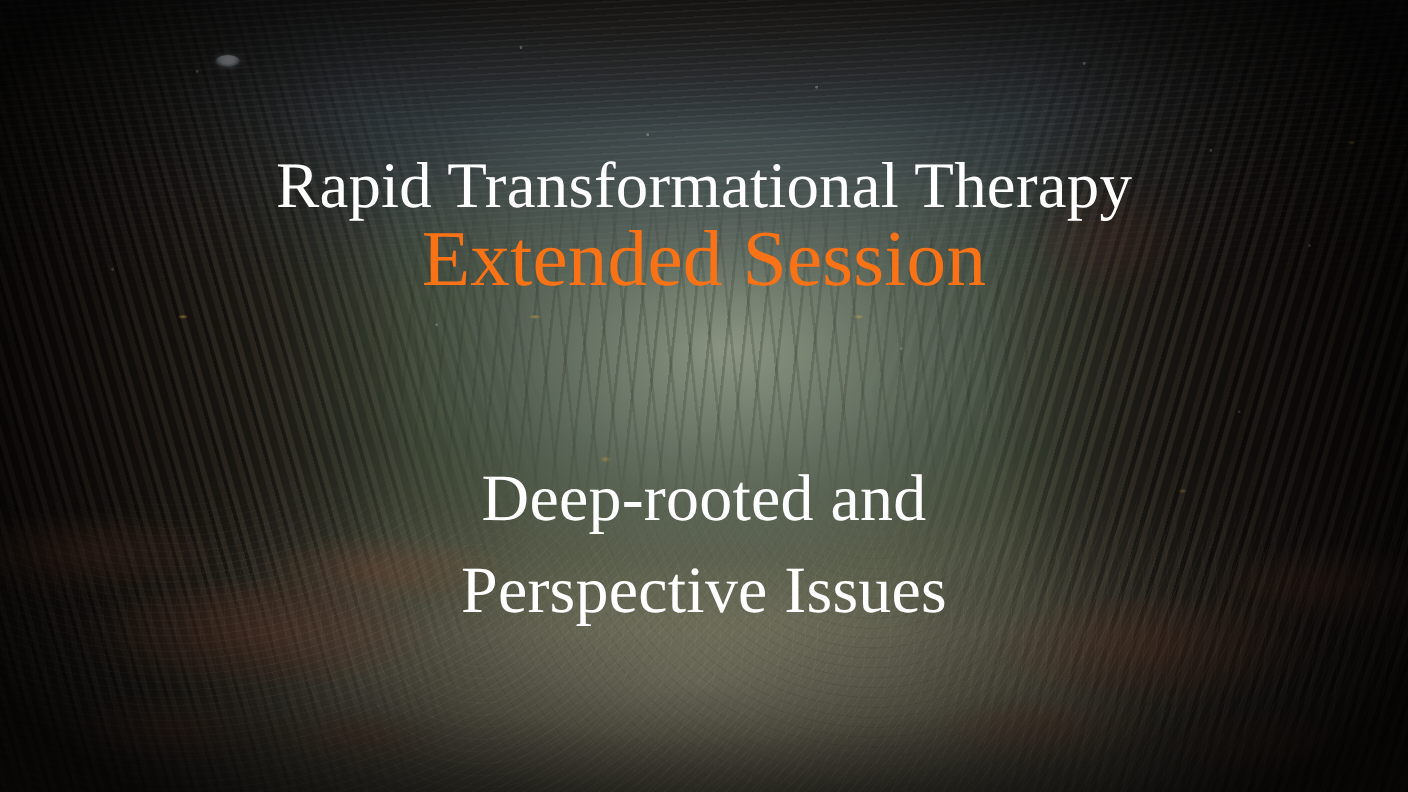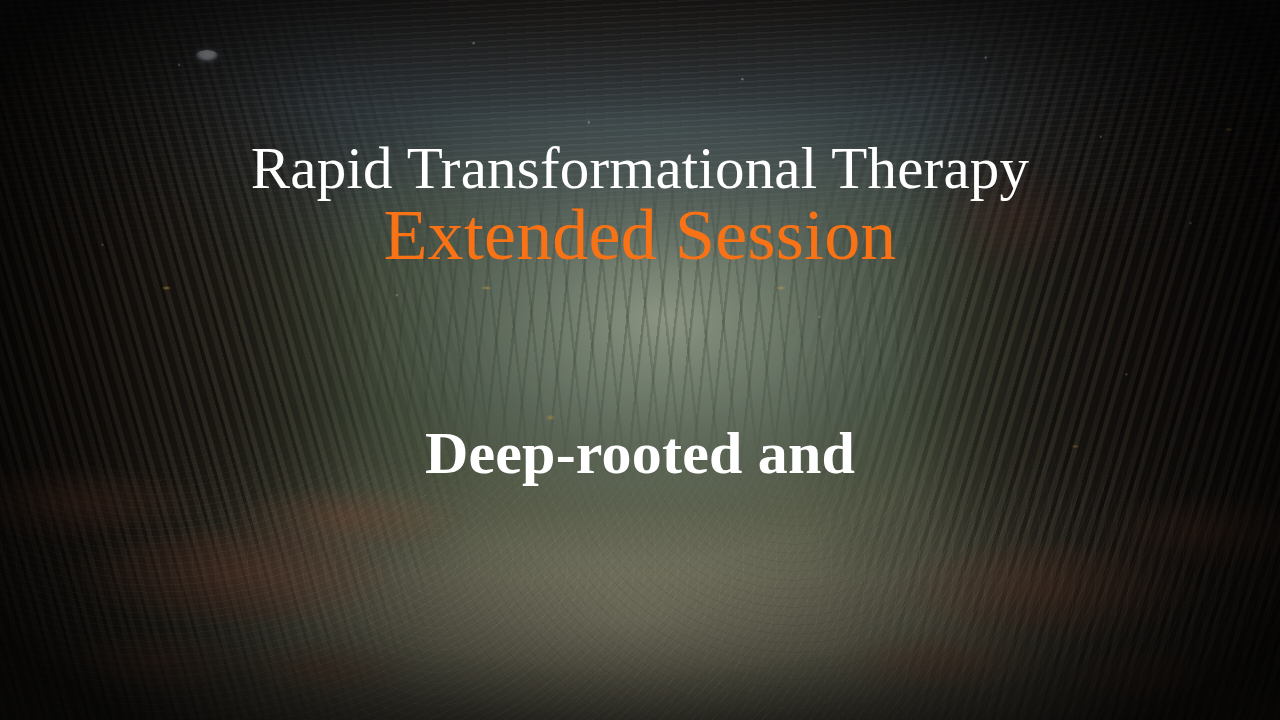--- a/index.html
+++ b/index.html
@@ -200,21 +200,21 @@
     letter-spacing:.2px;white-space:nowrap;
   }
   .title-line2{
     color:#f97316;font-size:72px;line-height:1.06;font-weight:400;
     letter-spacing:.2px;white-space:nowrap;margin-top:-2px;
   }
   .subtitle-block{
     position:absolute;left:0;right:0;top:412px;text-align:center;
   }
   .subtitle-line{
-    color:#ffffff;font-size:60px;line-height:1.38;font-weight:700;
+    color:#ffffff;font-size:60px;line-height:1.38;font-weight:400;
     letter-spacing:.2px;white-space:nowrap;
   }
 </style>
 </head>
 <body>
 
 <div id="slide">
 
   <div class="bg-layer bg-base"></div>
   <div class="bg-layer bg-surface"></div>
@@ -238,16 +238,17 @@
 
   <div id="text-layer">
 
     <div class="title-block">
       <div class="title-line1">Rapid Transformational Therapy</div>
       <div class="title-line2">Extended Session</div>
     </div>
 
     <div class="subtitle-block">
       <div class="subtitle-line">Deep-rooted and</div>
+      <div class="subtitle-line">Perspective Issues</div>
     </div>
 
   </div>
 </div>
 
 </body></html>

